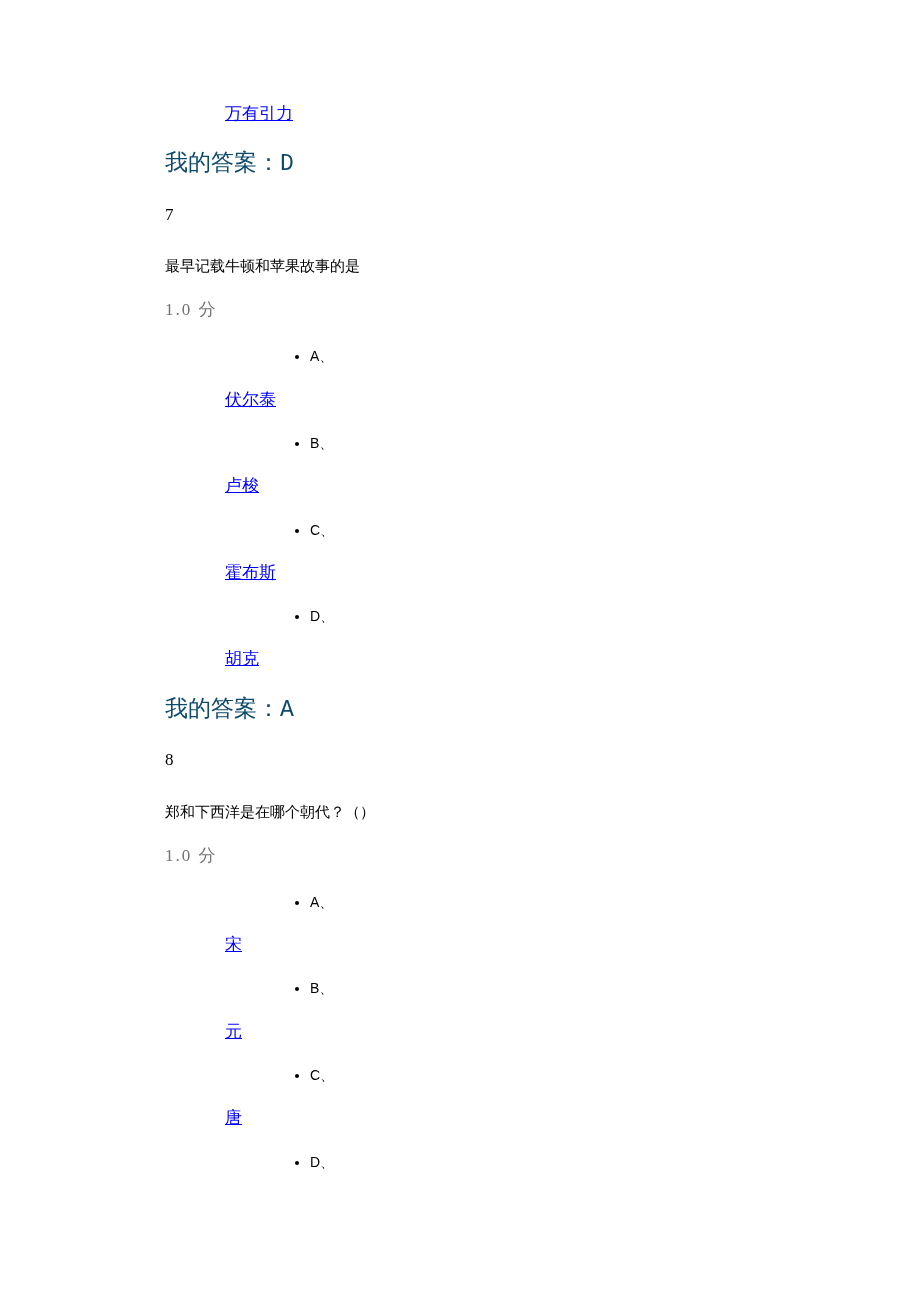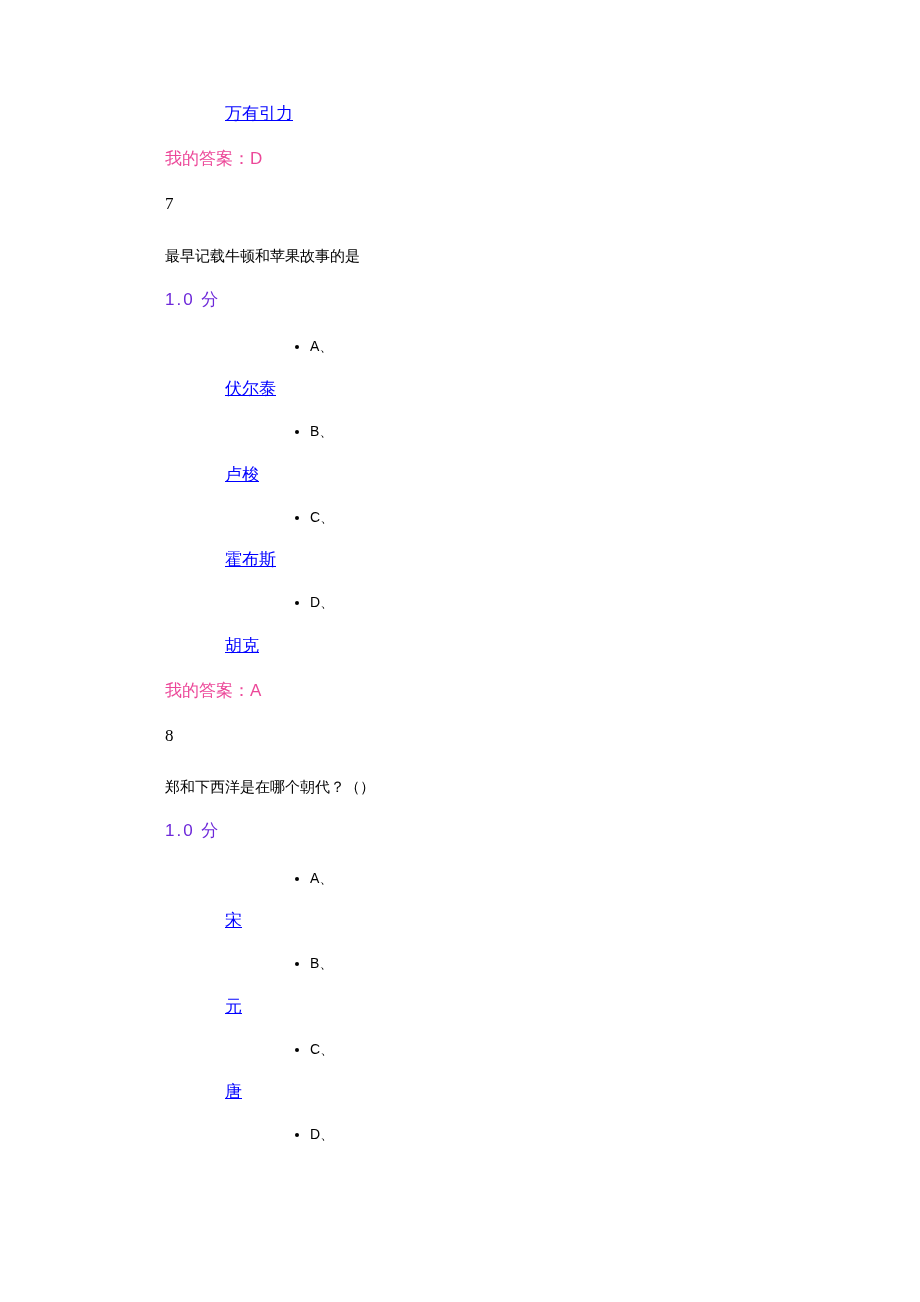--- a/index.html
+++ b/index.html
@@ -11,47 +11,47 @@
       font-family: "SimSun", "宋体", serif;
       background: #ffffff;
       width: 920px;
       padding: 100px 165px 100px 165px;
       font-size: 17px;
       line-height: 1.6;
     }
     .option-link {
       color: #0000ff;
       text-decoration: underline;
-      font-family: Liberation Sans, sans-serif;
+      font-family: Liberation Mono, monospace;
       font-size: 17px;
       margin-left: 60px;
       display: inline-block;
       margin-bottom: 18px;
     }
     .my-answer {
-      color: #ec4899;
-      font-family: Liberation Sans, sans-serif;
-      font-size: 17px;
+      color: #0c4a6e;
+      font-family: Liberation Mono, monospace;
+      font-size: 23px;
       margin-bottom: 18px;
     }
     .question-number {
       color: #000000;
       font-family: "SimSun", "宋体", serif;
       font-size: 17px;
       margin-bottom: 26px;
     }
     .question-text {
       color: #000000;
       font-family: Liberation Sans, sans-serif;
       font-size: 15px;
       margin-bottom: 18px;
     }
     .score {
-      color: #6d28d9;
-      font-family: Liberation Sans, sans-serif;
+      color: #737373;
+      font-family: Liberation Serif, serif;
       font-size: 17px;
       margin-bottom: 22px;
       letter-spacing: 2px;
     }
     .option-bullet {
       list-style: disc;
       margin-left: 145px;
       font-family: Arial, "Microsoft YaHei", sans-serif;
       font-size: 14px;
       color: #000000;

